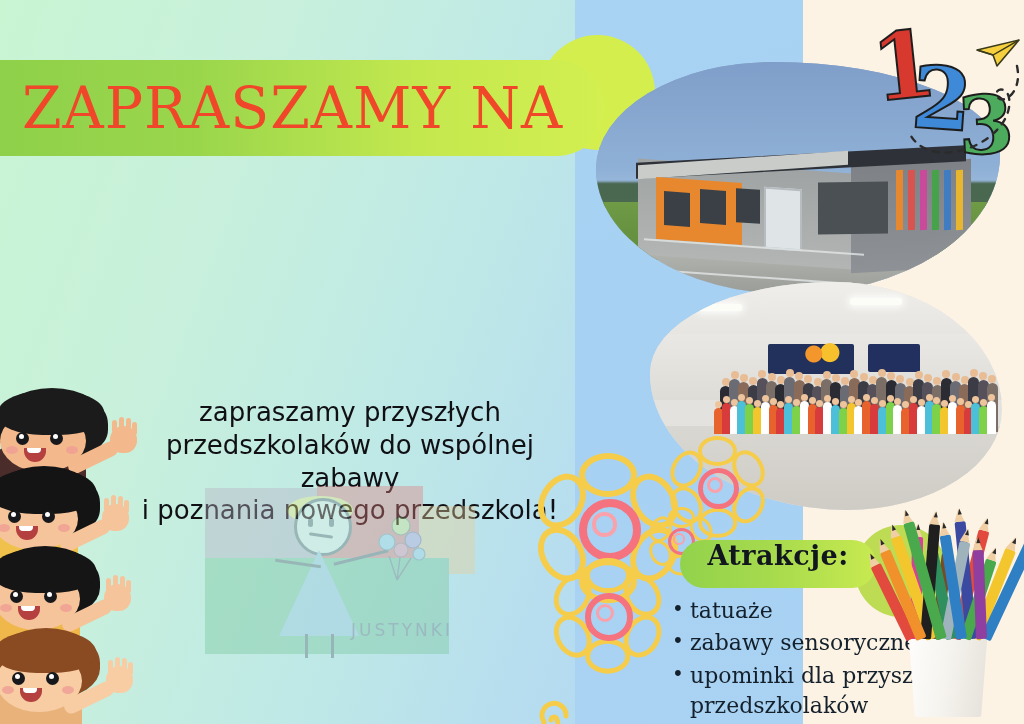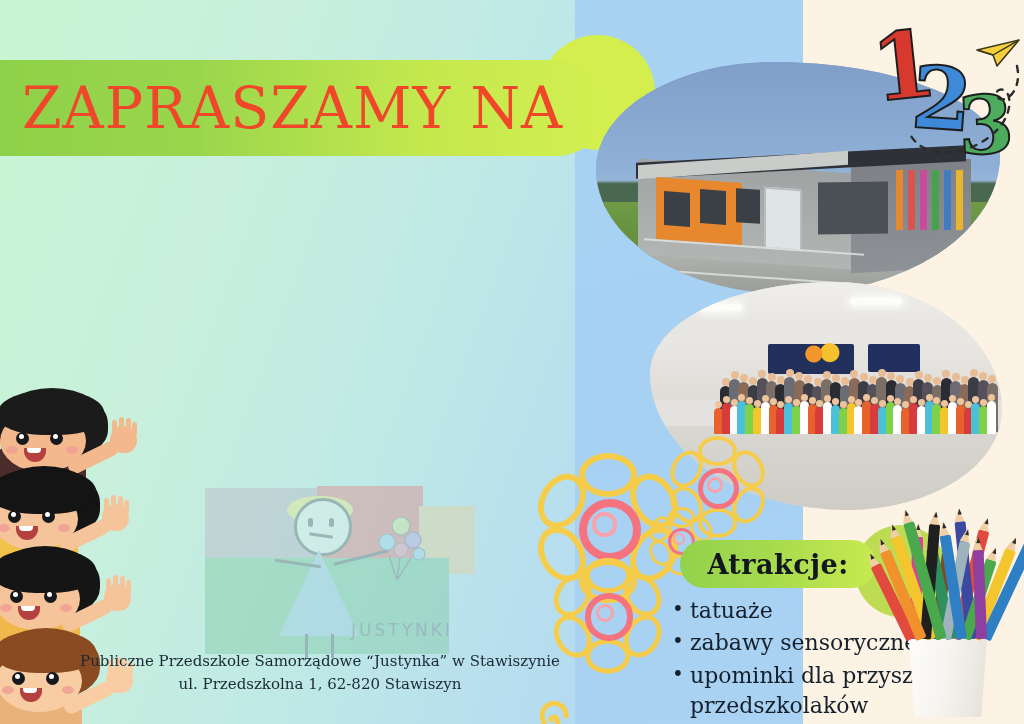--- a/index.html
+++ b/index.html
@@ -90,21 +90,21 @@
     font-family:"DejaVu Serif",serif;
     font-size:15px;line-height:1.5;color:#1b2a33;
     white-space:pre-line;
   }
 
   
   .atr-pill{
     position:absolute;left:680px;top:540px;width:196px;height:48px;
     border-radius:24px;
     background:linear-gradient(90deg,#92d24c 0%,#a6da4d 45%,#c8ea50 100%);
-    display:flex;align-items:center;justify-content:center;
+    display:flex;align-items:flex-start;justify-content:center;
   }
   .atr-pill-text{
     font-family:"DejaVu Serif",serif;font-weight:700;
     font-size:27px;color:#11161f;letter-spacing:.5px;
   }
   .atr-list{
     position:absolute;left:672px;top:596px;width:330px;
     font-family:"DejaVu Serif",serif;font-size:22px;
     color:#14202b;line-height:1.38;
   }
@@ -393,20 +393,23 @@
   <svg class="trail" viewBox="0 0 116 106">
     <path d="M112 6 C118 34 96 46 92 36 C89 28 102 26 104 38 C108 62 80 88 48 92 C26 95 12 86 6 76" fill="none" stroke="#2b2b2b" stroke-width="2.4" stroke-dasharray="6 7" stroke-linecap="round"></path>
   </svg>
 
   <div class="headline-banner">
     <div class="headline-text">ZAPRASZAMY NA</div>
   </div>
 
 
 
+  <div class="body-copy">zapraszamy przyszłych
+przedszkolaków do wspólnej  zabawy
+i poznania nowego przedszkola!</div>
 
   <div class="logo-wm">
     <div class="wm-rect" style="left:0;top:6px;width:118px;height:74px;background:#b9b2c4;"></div>
     <div class="wm-rect" style="left:112px;top:4px;width:106px;height:78px;background:#e0807e;"></div>
     <div class="wm-rect" style="left:214px;top:24px;width:56px;height:68px;background:#e8cf9a;"></div>
     <div class="wm-rect" style="left:0;top:76px;width:244px;height:96px;background:#78c79b;"></div>
     <div class="wm-hair" style="left:82px;top:14px;width:66px;height:28px;"></div>
     <div class="wm-head" style="left:89px;top:16px;width:52px;height:52px;"></div>
     <div class="wm-line" style="left:103px;top:36px;width:5px;height:9px;border-radius:3px;"></div>
     <div class="wm-line" style="left:124px;top:36px;width:5px;height:9px;border-radius:3px;"></div>
@@ -656,16 +659,14 @@
         <div class="lead"></div>
       </div>
       <div class="pencil" style="left: 26px; height: 82px; background: rgb(226, 74, 62); transform: rotate(-26deg); z-index: 1;">
         <div class="tip"></div>
         <div class="lead"></div>
       </div>
     <div class="cup"></div>
     <div class="cup-rim"></div>
   </div>
 
-  <div class="footer-addr">Publiczne Przedszkole Samorządowe “Justynka” w Stawiszynie
-ul. Przedszkolna 1, 62-820 Stawiszyn</div>
 
 </div>
 
 </body></html>

